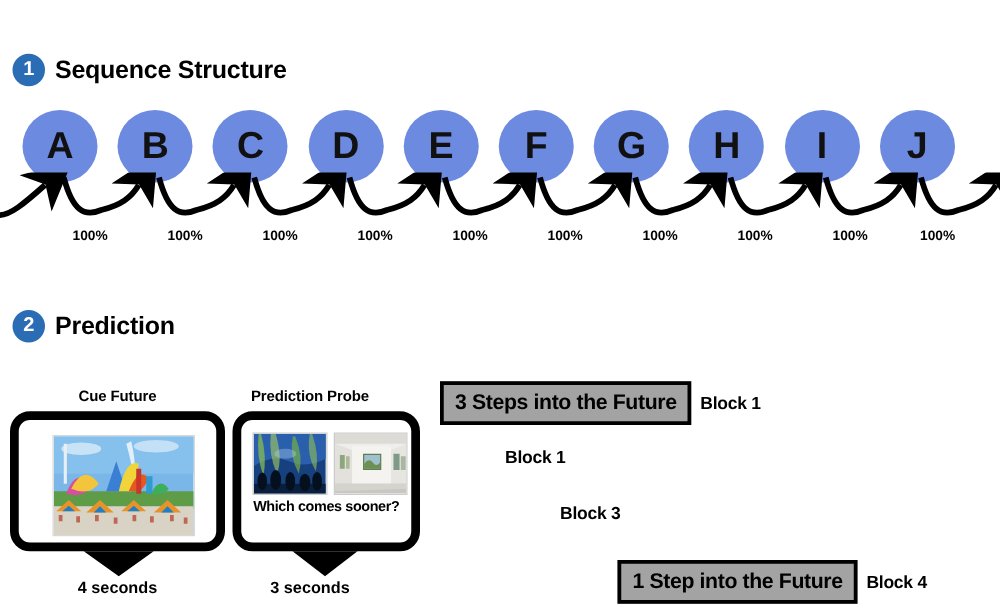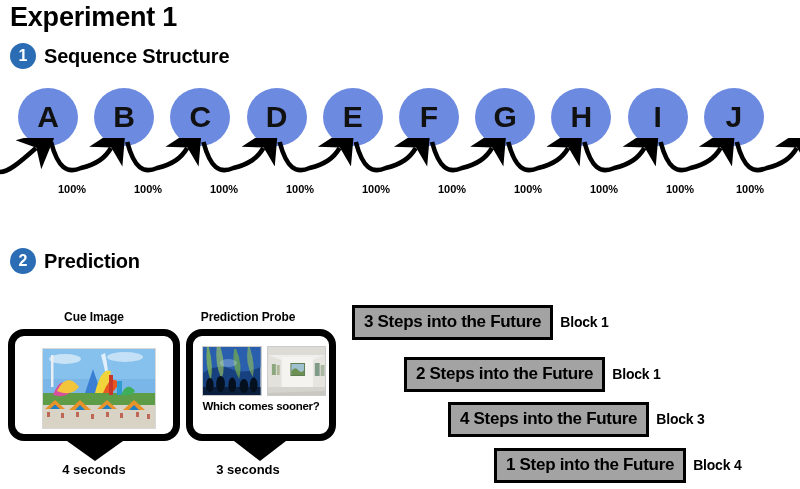--- a/index.html
+++ b/index.html
@@ -67,21 +67,20 @@
   .block-row{position:absolute;display:flex;align-items:center;gap:7px;}
   .block-box{border:3.5px solid #000;background:#a3a3a3;font-size:17px;font-weight:bold;
     padding:4px 9px 5px 9px;white-space:nowrap;letter-spacing:-0.3px;line-height:1.15;}
   .block-label{font-size:14px;font-weight:bold;white-space:nowrap;letter-spacing:-0.2px;}
 </style>
 </head>
 <body>
 
 <div class="fig">
 
-  <div id="page-title">Experiment 1</div>
 
   <div class="section-head" id="sec1">
     <div class="badge">1</div>
     <div class="section-title">Sequence Structure</div>
   </div>
 
   <div id="sequence-row">
       <div class="node" style="left: 18px; background: rgb(108, 138, 224);">A</div>
       <div class="node" style="left: 94.2px; background: rgb(108, 138, 224);">B</div>
       <div class="node" style="left: 170.4px; background: rgb(108, 138, 224);">C</div>
@@ -127,21 +126,21 @@
       <div class="pct" style="left: 666px;">100%</div>
       <div class="pct" style="left: 736px;">100%</div>
     </div>
 
   <div class="section-head" id="sec2">
     <div class="badge">2</div>
     <div class="section-title">Prediction</div>
   </div>
 
   <div class="monitor-group" id="cue-group">
-    <div class="monitor-caption">Cue Image</div>
+    <div class="monitor-caption">Cue Future</div>
     <div class="screen" id="cue-screen">
       <div id="cue-img">
         <svg viewBox="0 0 112 79" preserveAspectRatio="none" style="display:block;width:100%;height:100%;">
           <rect x="0" y="0" width="112" height="79" fill="#7ab7e8"></rect>
           <rect x="0" y="0" width="112" height="30" fill="#86c0ec"></rect>
           <ellipse cx="22" cy="10" rx="16" ry="5" fill="#ffffff" opacity="0.55"></ellipse>
           <ellipse cx="82" cy="8" rx="18" ry="5" fill="#ffffff" opacity="0.5"></ellipse>
           <rect x="8" y="6" width="2.5" height="32" fill="#e8eef2"></rect>
           <path d="M62 4 q4 16 3 34 q-3 -18 -7 -32 Z" fill="#ffffff" opacity="0.75"></path>
           <rect x="0" y="44" width="112" height="14" fill="#5f9c47"></rect>
@@ -230,25 +229,23 @@
     <div class="stand" id="probe-stand"></div>
     <div class="seconds" id="probe-seconds">3 seconds</div>
   </div>
 
   <div id="blocks-container">
       <div class="block-row" style="left: 352px; top: 305px;">
         <div class="block-box">3 Steps into the Future</div>
         <div class="block-label">Block 1</div>
       </div>
       <div class="block-row" style="left: 404px; top: 357px;">
-        <div class="block-box">2 Steps into the Future</div>
         <div class="block-label">Block 1</div>
       </div>
       <div class="block-row" style="left: 448px; top: 402px;">
-        <div class="block-box">4 Steps into the Future</div>
         <div class="block-label">Block 3</div>
       </div>
       <div class="block-row" style="left: 494px; top: 448px;">
         <div class="block-box">1 Step into the Future</div>
         <div class="block-label">Block 4</div>
       </div>
     </div>
 
 </div>
 

